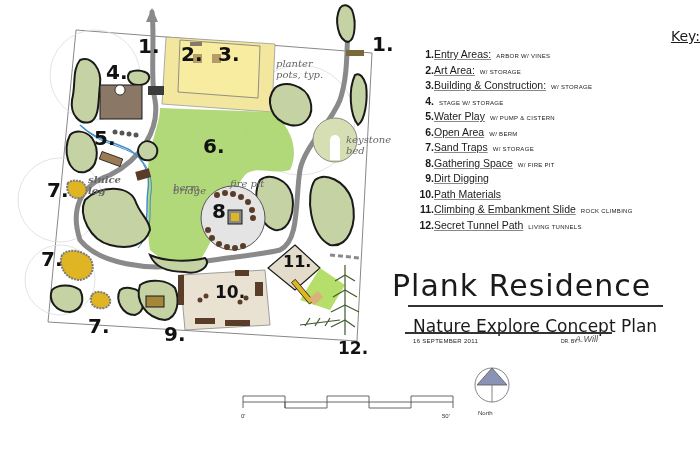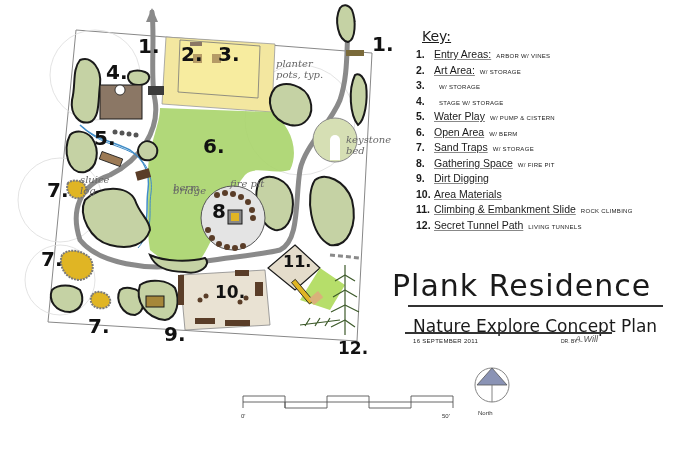--- a/index.html
+++ b/index.html
@@ -4,21 +4,21 @@
 <style>
   html, body { margin:0; padding:0; background:#ffffff; }
   body { width:700px; height:451px; position:relative; overflow:hidden;
          font-family: "Liberation Sans", sans-serif; color:#1a1a1a; }
   .abs { position:absolute; }
   .hand { font-family: "DejaVu Sans", sans-serif; }
   .num { font-family: "DejaVu Sans", sans-serif; font-weight:bold; font-size:20px; color:#111; position:absolute; }
   .note { font-family: "DejaVu Serif", serif; font-size:10px; color:#666; position:absolute; font-style:italic; }
   #plan { position:absolute; left:0; top:0; width:420px; height:360px; }
   
-  #key { position:absolute; left:416px; top:28px; width:284px; }
+  #key { position:absolute; left:416px; top:28px; width:284px;text-align:right; }
   #key-title { font-size:14px; text-decoration:underline; margin-left:6px; margin-bottom:4px; }
   .key-item { font-size:10.5px; height:15.5px; white-space:nowrap; display:flex; align-items:baseline; }
   .key-num { width:18px; font-weight:bold; font-size:10.5px; }
   .key-label { text-decoration:underline; text-decoration-color:#888; }
   .key-note { font-size:6px; text-transform:uppercase; margin-left:5px; letter-spacing:0.3px; }
   #title { position:absolute; left:392px; top:268px; font-size:30px; letter-spacing:1px; font-weight:normal; }
   #title-line { position:absolute; left:408px; top:305px; width:255px; height:2px; background:#333; }
   #subtitle { position:absolute; left:413px; top:316px; font-size:17px; }
   #subtitle-line { position:absolute; left:405px; top:332px; width:207px; height:1.5px; background:#333; }
   #date { position:absolute; left:413px; top:338px; font-size:6px; text-transform:uppercase; letter-spacing:0.3px; }
@@ -157,40 +157,41 @@
   <span class="num" style="left:41px;top:247px;">7.</span>
   <span class="num" style="left:88px;top:314px;">7.</span>
   <span class="num" style="left:212px;top:199px;">8</span>
   <span class="num" style="left:164px;top:322px;">9.</span>
   <span class="num" style="left:215px;top:282px;font-size:17px;">10.</span>
   <span class="num" style="left:283px;top:252px;font-size:16px;">11.</span>
   <span class="num" style="left:338px;top:338px;font-size:17px;">12.</span>
 
   <span class="note" style="left:276px;top:58px;width:50px;">planter pots, typ.</span>
   <span class="note" style="left:346px;top:134px;width:28px;">keystone bed</span>
-  <span class="note" style="left:80px;top:174px;width:22px;">sluice log</span>
+  <span class="note" style="left:88px;top:174px;width:22px;font-weight:bold;">sluice log</span>
   <span class="note" style="left:147px;top:185px;margin-left:26px;">bridge</span>
   <span class="note" style="left:173px;top:182px;">berm</span>
   <span class="note" style="left:230px;top:178px;">fire pit</span>
 </div>
 
 <div id="key">
   <div id="key-title" class="hand">Key:</div>
   <div class="key-item">
       <span class="key-num">1.</span>
       <span class="key-label">Entry Areas:</span>
       <span class="key-note">arbor w/ vines</span>
     </div>
   <div class="key-item">
       <span class="key-num">2.</span>
       <span class="key-label">Art Area:</span>
       <span class="key-note">w/ storage</span>
     </div>
   <div class="key-item">
       <span class="key-num">3.</span>
+      <span class="key-label">Building &amp; Construction:</span>
       <span class="key-note">w/ storage</span>
     </div>
   <div class="key-item">
       <span class="key-num">4.</span>
       <span class="key-note">stage w/ storage</span>
     </div>
   <div class="key-item">
       <span class="key-num">5.</span>
       <span class="key-label">Water Play</span>
       <span class="key-note">w/ pump &amp; cistern</span>
@@ -210,21 +211,21 @@
       <span class="key-label">Gathering Space</span>
       <span class="key-note">w/ fire pit</span>
     </div>
   <div class="key-item">
       <span class="key-num">9.</span>
       <span class="key-label">Dirt Digging</span>
       <span class="key-note"></span>
     </div>
   <div class="key-item">
       <span class="key-num">10.</span>
-      <span class="key-label">Area Materials</span>
+      <span class="key-label">Path Materials</span>
       <span class="key-note"></span>
     </div>
   <div class="key-item">
       <span class="key-num">11.</span>
       <span class="key-label">Climbing &amp; Embankment Slide</span>
       <span class="key-note">rock climbing</span>
     </div>
   <div class="key-item">
       <span class="key-num">12.</span>
       <span class="key-label">Secret Tunnel Path</span>

